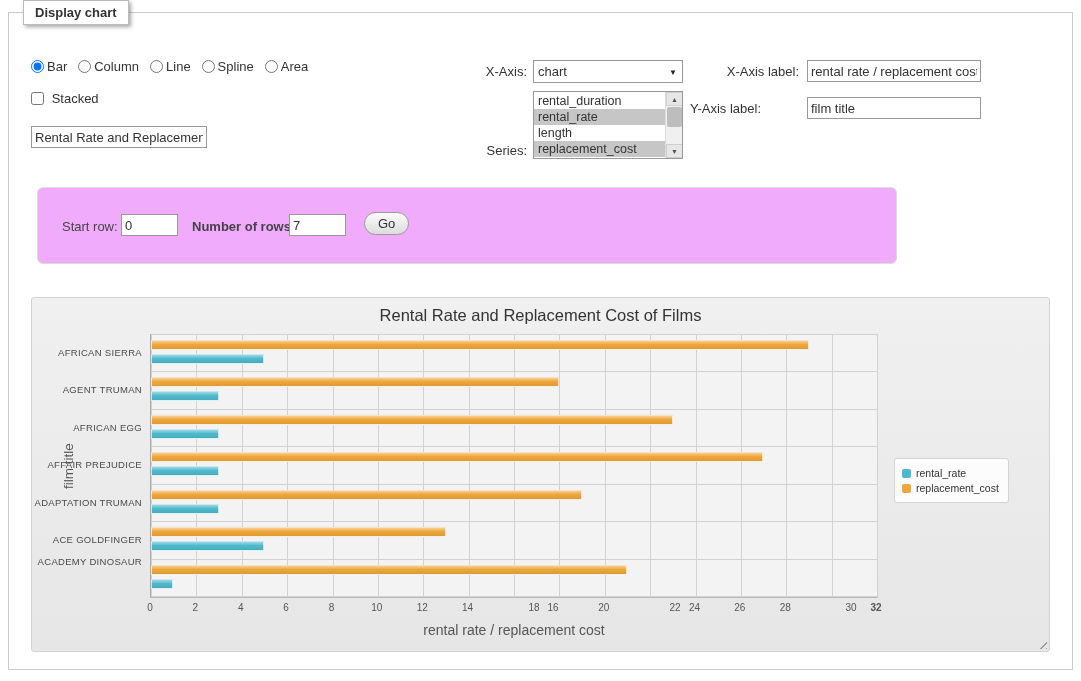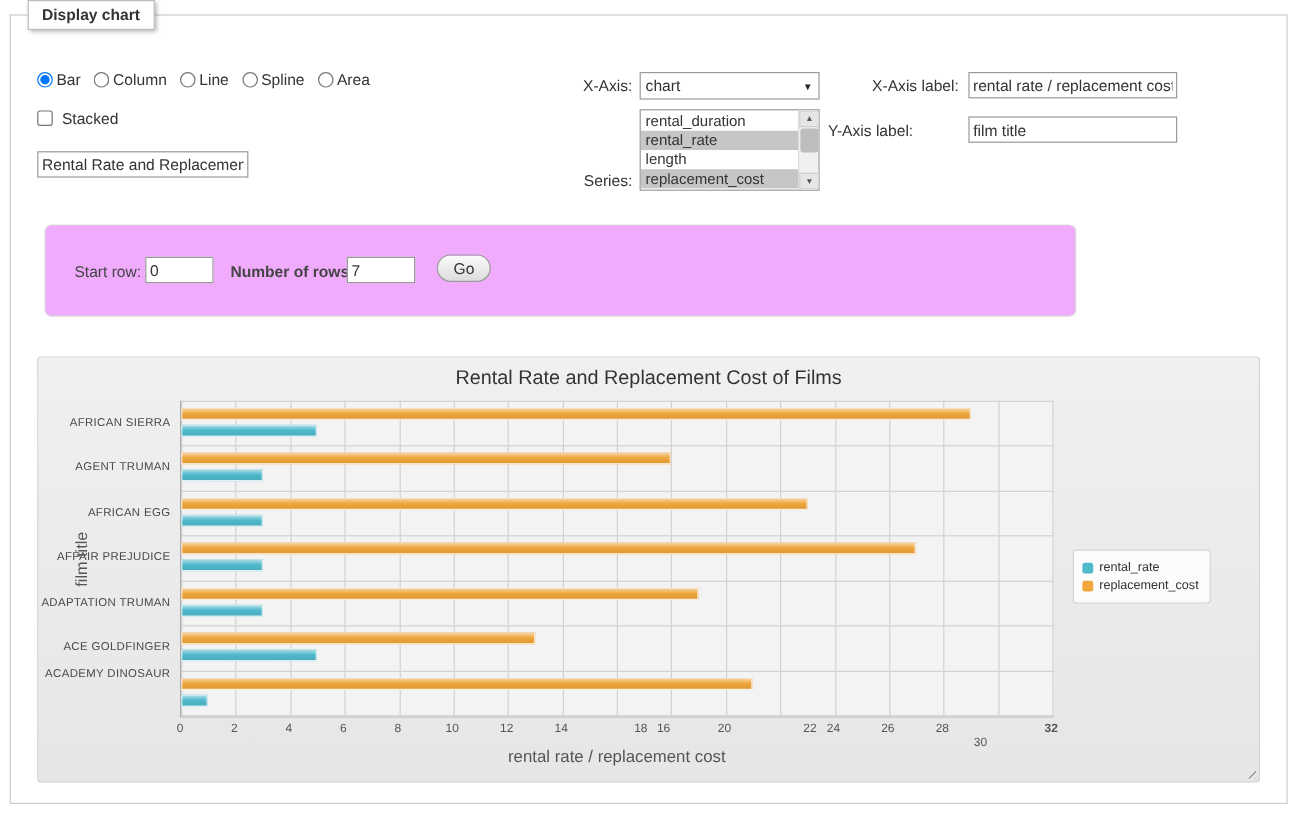--- a/index.html
+++ b/index.html
@@ -196,21 +196,21 @@
         <span class="xtick" style="left: 344.875px;">10</span>
         <span class="xtick" style="left: 390.25px;">12</span>
         <span class="xtick" style="left: 435.625px;">14</span>
         <span class="xtick" style="left: 481px; margin-left: 40px;">16</span>
         <span class="xtick" style="left: 502px;">18</span>
         <span class="xtick" style="left: 571.75px;">20</span>
         <span class="xtick" style="left: 643px;">22</span>
         <span class="xtick" style="left: 662.5px;">24</span>
         <span class="xtick" style="left: 707.875px;">26</span>
         <span class="xtick" style="left: 753.25px;">28</span>
-        <span class="xtick" style="left: 785px; margin-top: 12px;">30</span>
+        <span class="xtick" style="left: 819px;">30</span>
         <span class="xtick" style="left: 844px; font-weight: bold;">32</span>
       </div>
     <div class="xaxis-title">rental rate / replacement cost</div>
     <div class="chart-legend" id="chart-legend">
         <div class="cl-item">
           <span class="cl-swatch" style="background: rgb(79, 185, 204);"></span>
           <span class="cl-label">rental_rate</span>
         </div>
         <div class="cl-item">
           <span class="cl-swatch" style="background: rgb(239, 166, 59);"></span>

